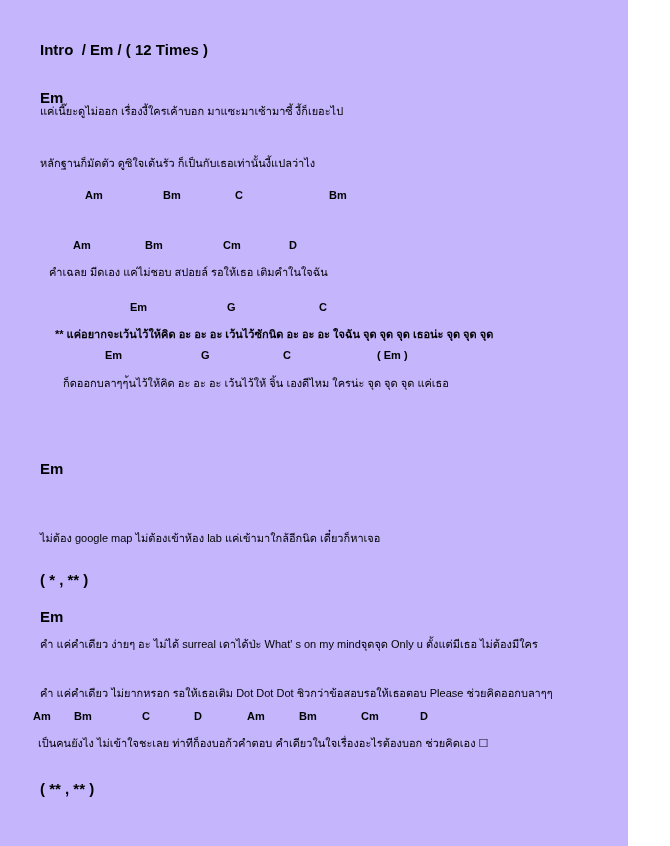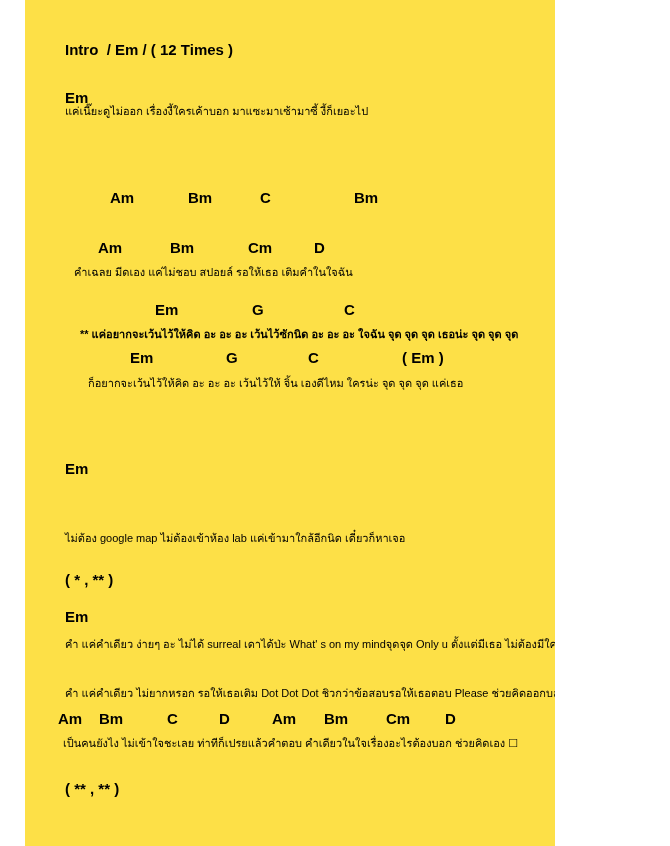--- a/index.html
+++ b/index.html
@@ -2,27 +2,26 @@
 <html><head>
 <meta charset="utf-8">
 <style>
   html, body {
     margin: 0;
     padding: 0;
     background: #ffffff;
   }
   .page {
     position: relative;
-    width: 530px;
+    width: 628px;
     height: 846px;
-    background: #fde047;
+    background: #c4b5fd;
     color: #000000;
     font-family: "Liberation Sans", "DejaVu Sans", sans-serif;
     overflow: hidden;
-    margin-left: 25px;
   }
   .line {
     position: absolute;
     white-space: pre;
     font-size: 15px;
     line-height: 20px;
     color: #000000;
   }
   .heading {
     font-weight: bold;
@@ -30,36 +29,37 @@
   }
   .chord-row {
     position: absolute;
     height: 18px;
     width: 100%;
     left: 0;
   }
   .chord {
     position: absolute;
     font-weight: bold;
-    font-size: 15px;
+    font-size: 11px;
     white-space: pre;
   }
   .lyric {
     font-size: 11px;
   }
 </style>
 </head>
 <body>
 
 <div class="page">
 
   <div class="line heading" style="left:40px; top:40px;">Intro  / Em / ( 12 Times )</div>
 
   <div class="line heading" style="left:40px; top:88px;">Em</div>
   <div class="line lyric" style="left:40px; top:101px;">แค่เนี๊ยะดูไม่ออก เรื่องงี้ใครเค้าบอก มาแซะมาเซ้ามาซี้ งี้ก็เยอะไป</div>
+  <div class="line lyric" style="left:40px; top:153px;">หลักฐานก็มัดตัว ดูซิใจเต้นรัว ก็เป็นกับเธอเท่านั้นงี้แปลว่าไง</div>
 
   <div class="chord-row" style="top:189px;">
     <span class="chord" style="left:85px;">Am</span>
     <span class="chord" style="left:163px;">Bm</span>
     <span class="chord" style="left:235px;">C</span>
     <span class="chord" style="left:329px;">Bm</span>
   </div>
 
   <div class="chord-row" style="top:239px;">
     <span class="chord" style="left:73px;">Am</span>
@@ -75,21 +75,21 @@
     <span class="chord" style="left:319px;">C</span>
   </div>
   <div class="line lyric" style="left:55px; top:324px;font-weight:bold;">** แค่อยากจะเว้นไว้ให้คิด อะ อะ อะ เว้นไว้ซักนิด อะ อะ อะ ใจฉัน จุด จุด จุด เธอน่ะ จุด จุด จุด</div>
 
   <div class="chord-row" style="top:349px;">
     <span class="chord" style="left:105px;">Em</span>
     <span class="chord" style="left:201px;">G</span>
     <span class="chord" style="left:283px;">C</span>
     <span class="chord" style="left:377px;">( Em )</span>
   </div>
-  <div class="line lyric" style="left:63px; top:373px;">ก็อยากจะเว้นไว้ให้คิด อะ อะ อะ เว้นไว้ให้ จิ้น เองดีไหม ใครน่ะ จุด จุด จุด แค่เธอ</div>
+  <div class="line lyric" style="left:63px; top:373px;">ก็ดออกบลาๆๆ้นไว้ให้คิด อะ อะ อะ เว้นไว้ให้ จิ้น เองดีไหม ใครน่ะ จุด จุด จุด แค่เธอ</div>
 
 
   <div class="line heading" style="left:40px; top:459px;">Em</div>
   <div class="line lyric" style="left:40px; top:528px;">ไม่ต้อง google map ไม่ต้องเข้าห้อง lab แค่เข้ามาใกล้อีกนิด เดี๋ยวก็หาเจอ</div>
 
   <div class="line heading" style="left:40px; top:570px;">( * , ** )</div>
 
   <div class="line heading" style="left:40px; top:607px;">Em</div>
   <div class="line lyric" style="left:40px; top:634px;">คำ แค่คำเดียว ง่ายๆ อะ ไม่ได้ surreal เดาได้ป่ะ What' s on my mindจุดจุด Only u ตั้งแต่มีเธอ ไม่ต้องมีใคร</div>
   <div class="line lyric" style="left:40px; top:683px;">คำ แค่คำเดียว ไม่ยากหรอก รอให้เธอเติม Dot Dot Dot ชิวกว่าข้อสอบรอให้เธอตอบ Please ช่วยคิดออกบลาๆๆ</div>
@@ -97,17 +97,17 @@
   <div class="chord-row" style="top:710px;">
     <span class="chord" style="left:33px;">Am</span>
     <span class="chord" style="left:74px;">Bm</span>
     <span class="chord" style="left:142px;">C</span>
     <span class="chord" style="left:194px;">D</span>
     <span class="chord" style="left:247px;">Am</span>
     <span class="chord" style="left:299px;">Bm</span>
     <span class="chord" style="left:361px;">Cm</span>
     <span class="chord" style="left:420px;">D</span>
   </div>
-  <div class="line lyric" style="left:38px; top:733px;">เป็นคนยังไง ไม่เข้าใจชะเลย ท่าทีก็เปรยแล้วคำตอบ คำเดียวในใจเรื่องอะไรต้องบอก ช่วยคิดเอง ☐</div>
+  <div class="line lyric" style="left:38px; top:733px;">เป็นคนยังไง ไม่เข้าใจชะเลย ท่าทีก็องบอก้วคำตอบ คำเดียวในใจเรื่องอะไรต้องบอก ช่วยคิดเอง ☐</div>
 
   <div class="line heading" style="left:40px; top:779px;">( ** , ** )</div>
 
 </div>
 
 </body></html>

